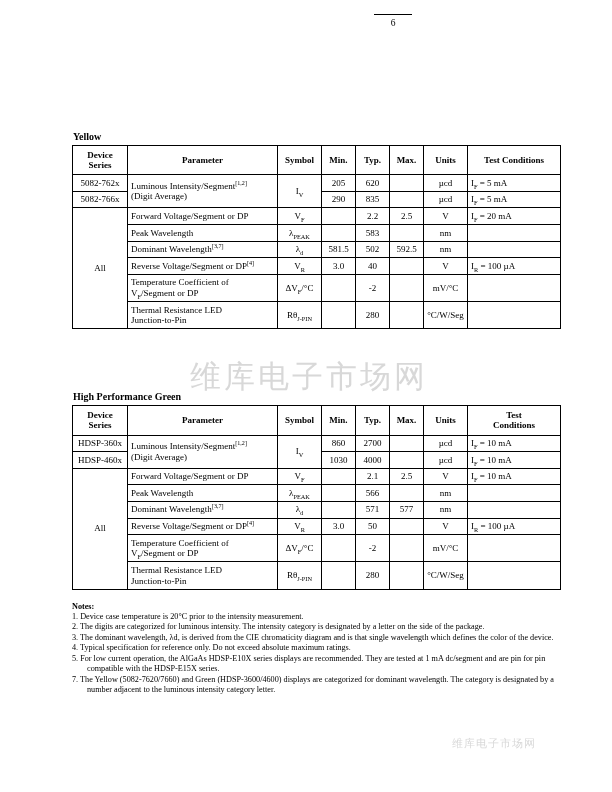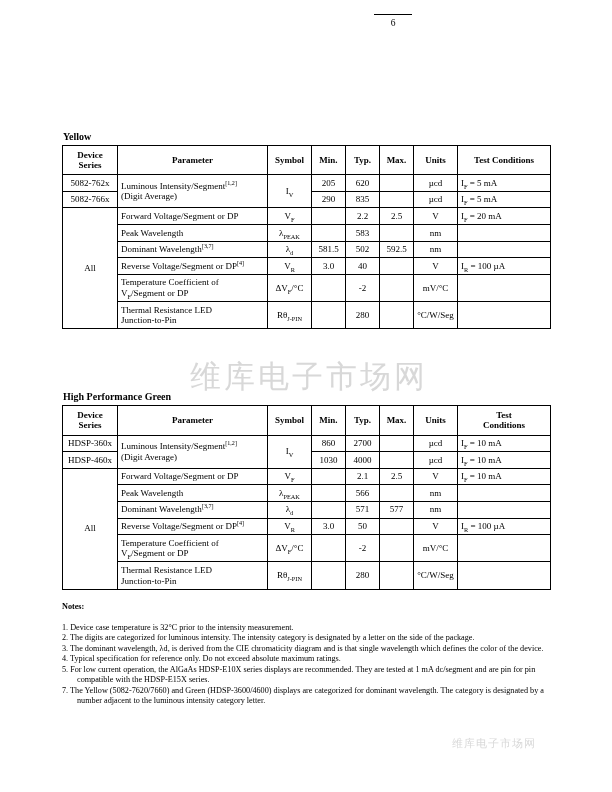--- a/index.html
+++ b/index.html
@@ -8,38 +8,38 @@
     width: 612px; height: 792px;
     background: #ffffff; color: #000;
     font-family: "Liberation Serif", serif;
     position: relative; overflow: hidden;
   }
   .pageno {
     position: absolute; top: 14px; left: 374px; width: 38px;
     text-align: center; font-size: 9.5px;
     border-top: 1px solid #000; padding-top: 3px;
   }
-  .content { position: absolute; left: 62px; top: 131px; width: 489px; z-index: 2; }
+  .content { position: absolute; left: 72px; top: 131px; width: 489px; z-index: 2; }
   .sec-title { font-weight: bold; font-size: 10px; margin: 0 0 3px 1px; }
   .green-sec { margin-top: 62px; }
   table { border-collapse: collapse; width: 100%; table-layout: fixed; border-radius: 15px; }
   th, td {
     border: 1px solid #000;
     font-size: 9px; line-height: 1.18;
     padding: 2.5px 3px; vertical-align: middle;
     overflow: hidden;
   }
   th { text-align: center; font-weight: bold; padding: 3.5px 2px; }
   td.c { text-align: center; }
   td.param, td.test { text-align: left; }
   sub { font-size: 0.7em; line-height: 0; }
   sup { font-size: 0.68em; line-height: 0; }
   .narrow { width: 52px; margin: 0 auto; }
   .notes { margin-top: 12px; }
-  .notes-title { font-weight: bold; font-size: 8.2px; margin-bottom: 12px; }
+  .notes-title { font-weight: bold; font-size: 8.2px; margin-bottom: 1px; }
   .note { font-size: 8.2px; line-height: 1.28; padding-left: 15px; text-indent: -15px; }
   .watermark {
     position: absolute; top: 356px; left: 190px;
     font-size: 31px; color: #b9b9b9; opacity: 0.55;
     letter-spacing: 3px; z-index: 1; white-space: nowrap;
   }
   .watermark-small {
     position: absolute; top: 736px; left: 452px;
     font-size: 11px; color: #cfcfcf; opacity: 0.8;
     letter-spacing: 1px; z-index: 1; white-space: nowrap;
@@ -258,21 +258,21 @@
           <td class="c"></td>
           <td class="c">°C/W/Seg</td>
           <td class="test"><span></span><sub></sub><span></span></td>
         </tr>
       </tbody>
     </table>
   </div>
 
   <div class="notes">
     <div class="notes-title">Notes:</div>
-    <div class="note">1. Device case temperature is 32°C prior to the intensity measurement.</div>
+    <div class="note">1. Device case temperature is 20°C prior to the intensity measurement.</div>
     <div class="note">2. The digits are categorized for luminous intensity. The intensity category is designated by a letter on the side of the package.</div>
     <div class="note">3. The dominant wavelength, λd, is derived from the CIE chromaticity diagram and is that single wavelength which defines the color of the device.</div>
     <div class="note">4. Typical specification for reference only. Do not exceed absolute maximum ratings.</div>
     <div class="note">5. For low current operation, the AlGaAs HDSP-E10X series displays are recommended. They are tested at 1 mA dc/segment and are pin for pin compatible with the HDSP-E15X series.</div>
     <div class="note">7. The Yellow (5082-7620/7660) and Green (HDSP-3600/4600) displays are categorized for dominant wavelength. The category is designated by a number adjacent to the luminous intensity category letter.</div>
   </div>
 
 </div>
 
 </body></html>

